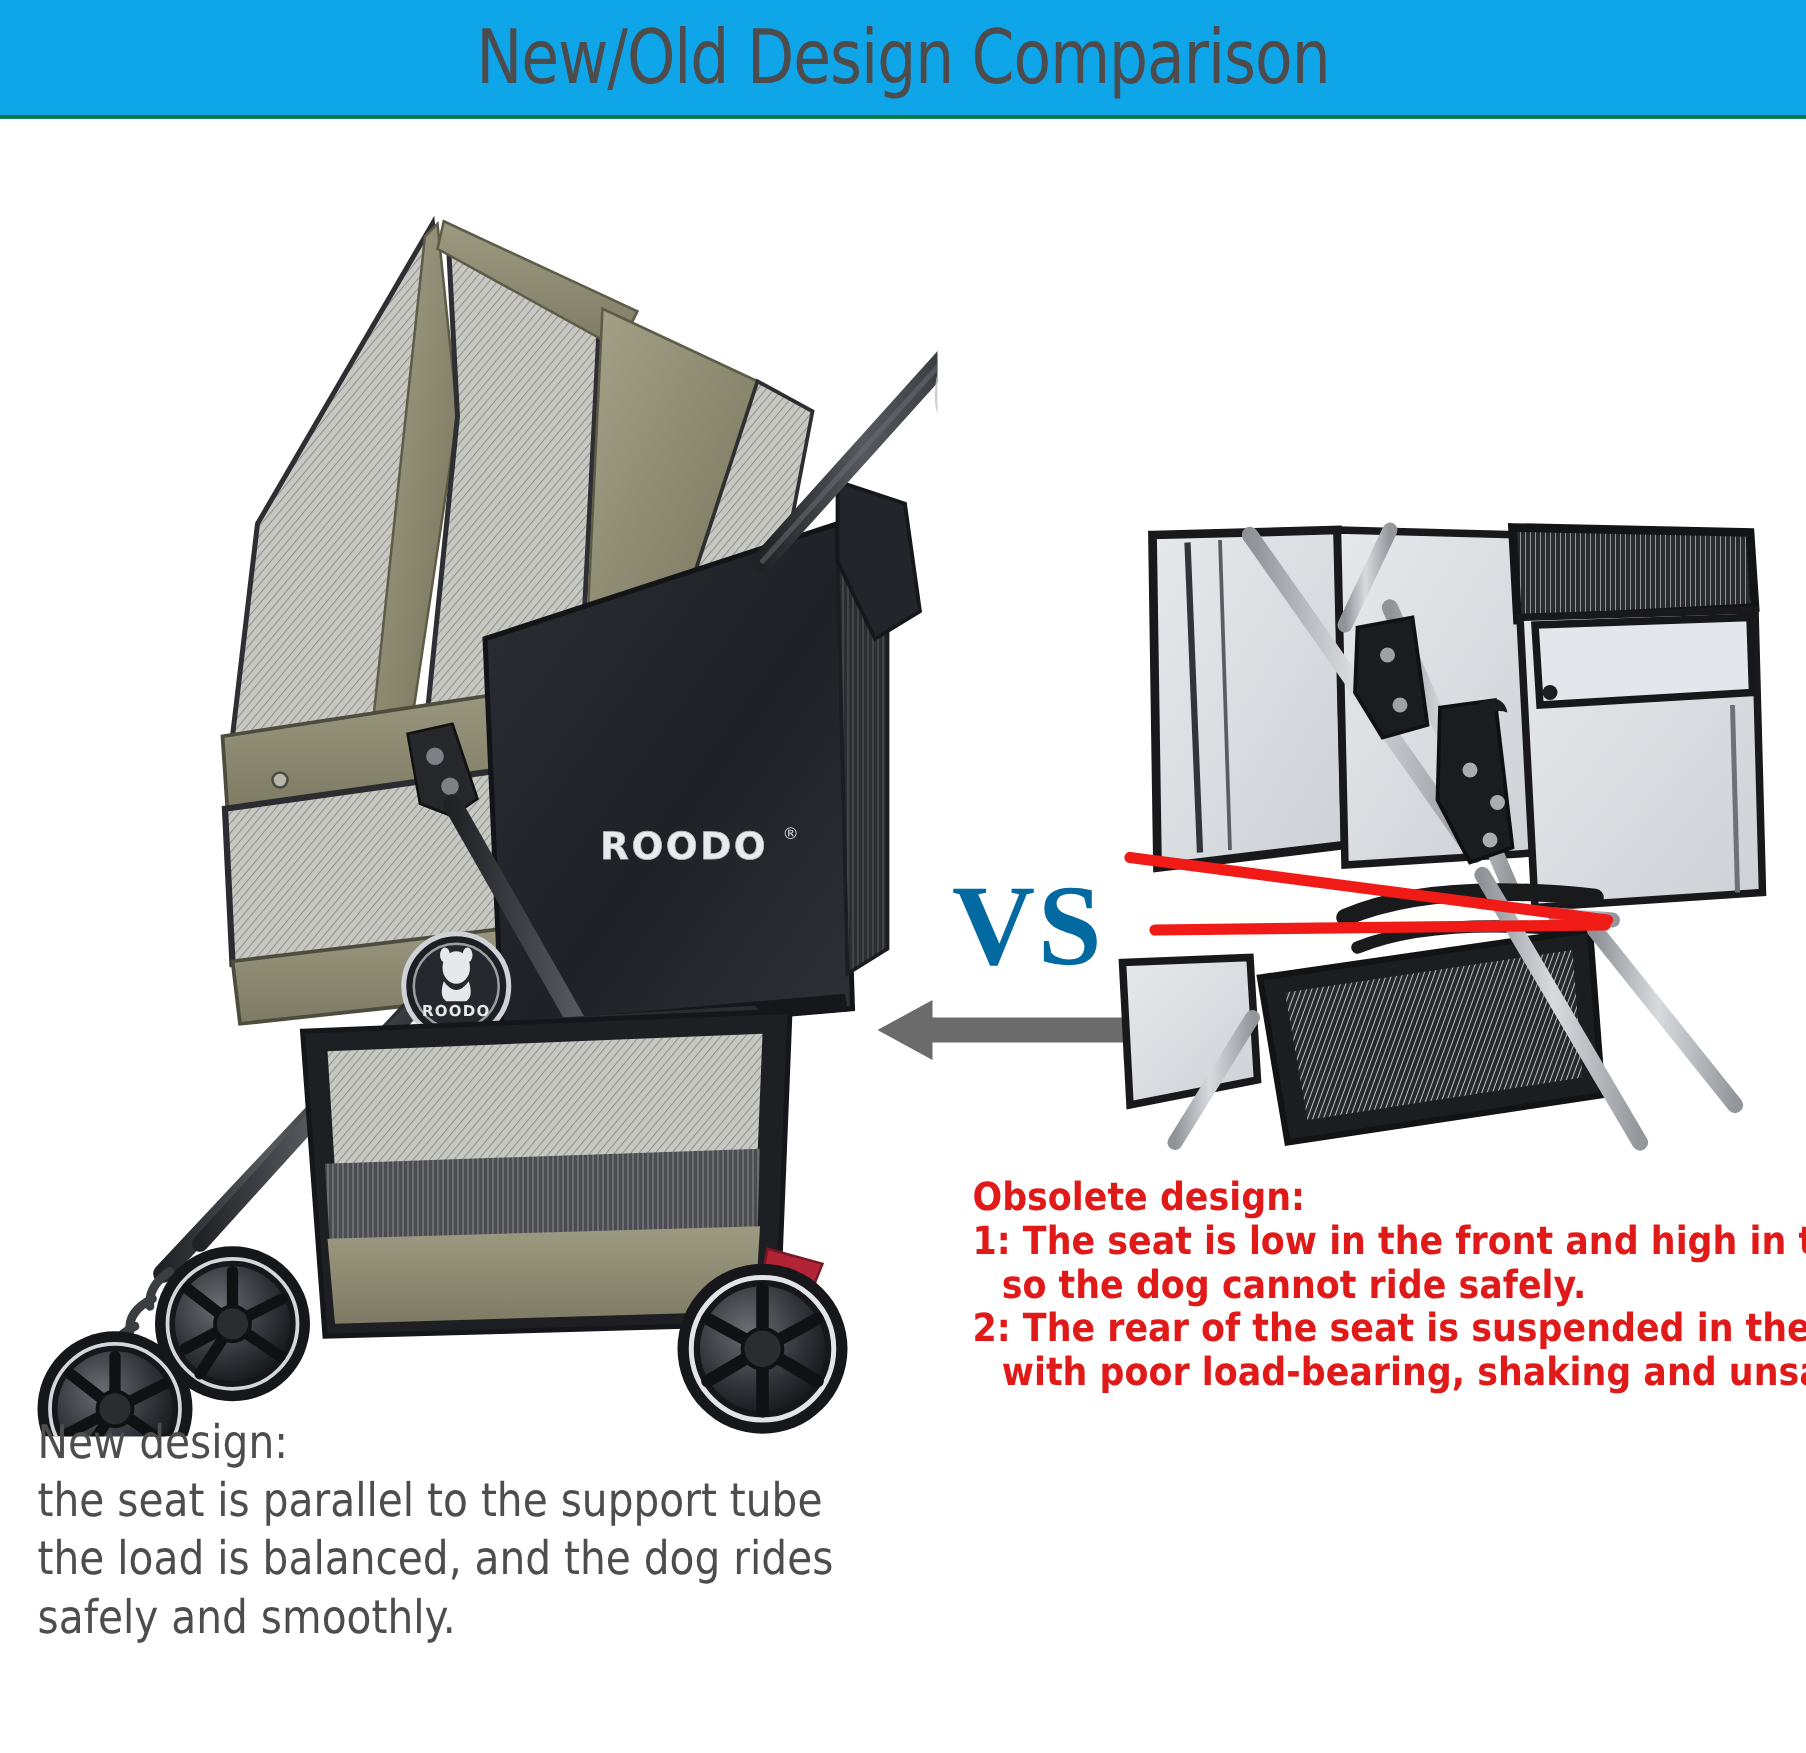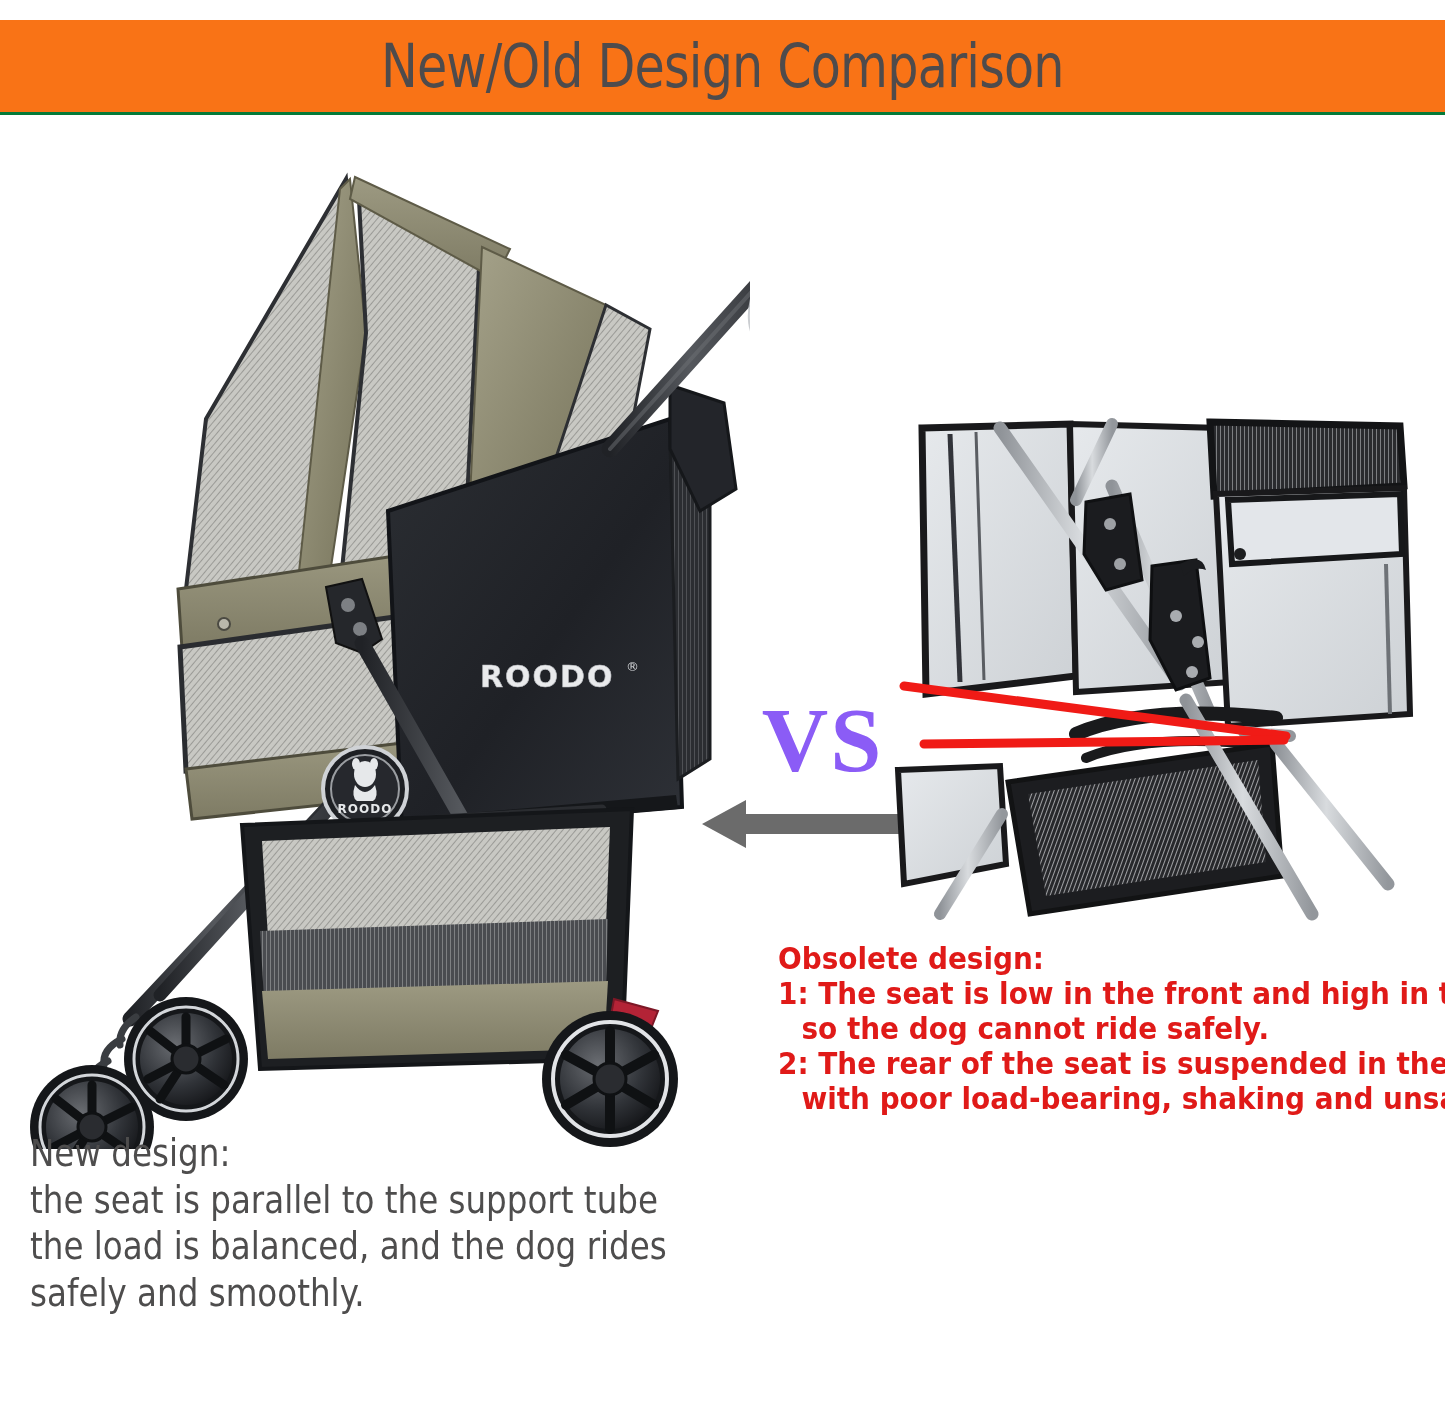--- a/index.html
+++ b/index.html
@@ -5,25 +5,24 @@
   html,body{margin:0;padding:0;background:#fff;}
   body{
     width:1445px;height:1402px;position:relative;overflow:hidden;
     font-family:"Liberation Sans","DejaVu Sans",sans-serif;
     background:#ffffff;
   }
 
   
   .banner{
     position:absolute;left:0;top:0;width:1445px;height:95px;
-    background:#f97316;
+    background:#0ea5e9;
     border-bottom:3px solid #047a38;
     display:flex;align-items:center;justify-content:center;
     box-sizing:border-box;
-    margin-top:20px;
   }
   .banner-title{
     font-size:60px;
     font-weight:400;
     color:#4e4b4c;
     letter-spacing:-1px;
     transform:scaleX(.82);
     transform-origin:center;
     white-space:nowrap;
     font-family:"DejaVu Sans",sans-serif;
@@ -35,21 +34,21 @@
   
   .new-stroller{position:absolute;left:10px;top:10px;width:740px;height:1030px;}
 
   .svgwrap{position:absolute;left:0;top:0;width:100%;height:100%;}
 
   
   .vs-block{position:absolute;left:700px;top:585px;width:245px;height:145px;}
   .vs-text{
     position:absolute;left:0;top:0;width:245px;text-align:center;
     font-family:"Liberation Serif","DejaVu Serif",serif;
-    font-weight:700;font-size:92px;color:#8b5cf6;line-height:1;
+    font-weight:700;font-size:92px;color:#0369a1;line-height:1;
     letter-spacing:2px;
   }
 
   
   .old-stroller{position:absolute;left:880px;top:305px;width:565px;height:520px;}
 
   
   .obsolete-block{
     position:absolute;left:778px;top:832px;width:660px;
     color:#e01a18;

